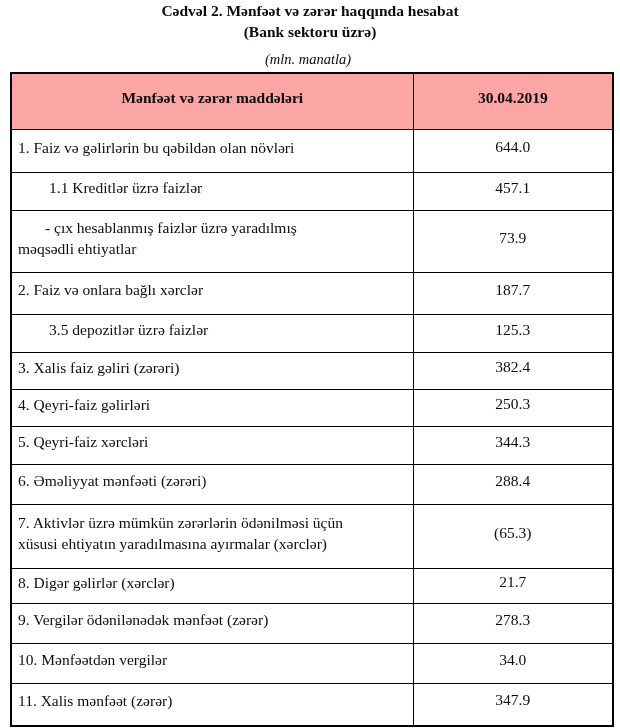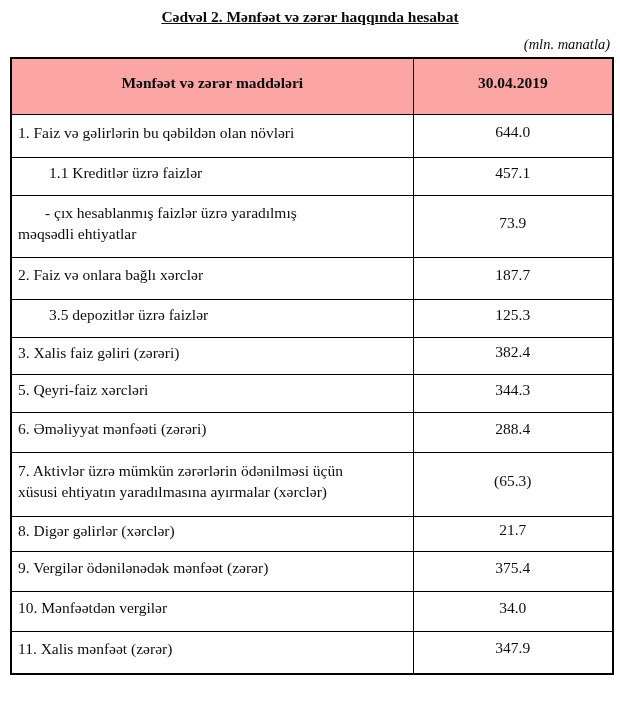--- a/index.html
+++ b/index.html
@@ -11,31 +11,29 @@
     width: 620px;
     height: 728px;
     font-family: "Liberation Serif", "DejaVu Serif", serif;
     color: #0d0d0d;
     overflow: hidden;
   }
   .doc {
     width: 620px;
   }
   .title-block {
-    padding-top: 6px;
-    text-decoration: underline;
   }
   .title-line {
     text-align: center;
     font-weight: bold;
     font-size: 15.5px;
     line-height: 21px;
   }
   .unit-note {
-    text-align: right;
+    text-align: center;
     font-style: italic;
     font-size: 14.5px;
     line-height: 18px;
     padding: 8px 10px 4px 6px;
   }
   table.report {
     border-collapse: collapse;
     table-layout: fixed;
     margin-left: 10px;
     width: 602px;
@@ -78,20 +76,21 @@
   tr.h62 { height: 62px; }
   tr.h64 { height: 64px; }
 </style>
 </head>
 <body>
 
 <div class="doc">
 
   <div class="title-block">
     <div class="title-line">Cədvəl 2. Mənfəət və zərər haqqında hesabat</div>
+    <div class="title-line">(Bank sektoru üzrə)</div>
   </div>
 
   <div class="unit-note">(mln. manatla)</div>
 
   <table class="report">
     <colgroup>
       <col class="c-label">
       <col class="c-value">
     </colgroup>
     <thead>
@@ -119,40 +118,44 @@
         <td class="value">187.7</td>
       </tr>
       <tr class="h38">
         <td class="label sub">3.5 depozitlər üzrə faizlər</td>
         <td class="value">125.3</td>
       </tr>
       <tr class="h37">
         <td class="label">3. Xalis faiz gəliri (zərəri)</td>
         <td class="value">382.4</td>
       </tr>
+      <tr class="h37">
+        <td class="label">4. Qeyri-faiz gəlirləri</td>
+        <td class="value">250.3</td>
+      </tr>
       <tr class="h38">
         <td class="label">5. Qeyri-faiz xərcləri</td>
         <td class="value">344.3</td>
       </tr>
       <tr class="h40">
         <td class="label">6. Əməliyyat mənfəəti (zərəri)</td>
         <td class="value">288.4</td>
       </tr>
       <tr class="h64">
         <td class="label">7. Aktivlər üzrə mümkün zərərlərin ödənilməsi üçün
 xüsusi ehtiyatın yaradılmasına ayırmalar (xərclər)</td>
         <td class="value">(65.3)</td>
       </tr>
       <tr class="h35">
         <td class="label">8. Digər gəlirlər (xərclər)</td>
         <td class="value">21.7</td>
       </tr>
       <tr class="h40">
         <td class="label">9. Vergilər ödənilənədək mənfəət (zərər)</td>
-        <td class="value">375.4</td>
+        <td class="value">278.3</td>
       </tr>
       <tr class="h40">
         <td class="label">10. Mənfəətdən vergilər</td>
         <td class="value">34.0</td>
       </tr>
       <tr class="h42">
         <td class="label">11. Xalis mənfəət (zərər)</td>
         <td class="value">347.9</td>
       </tr>
     </tbody>

